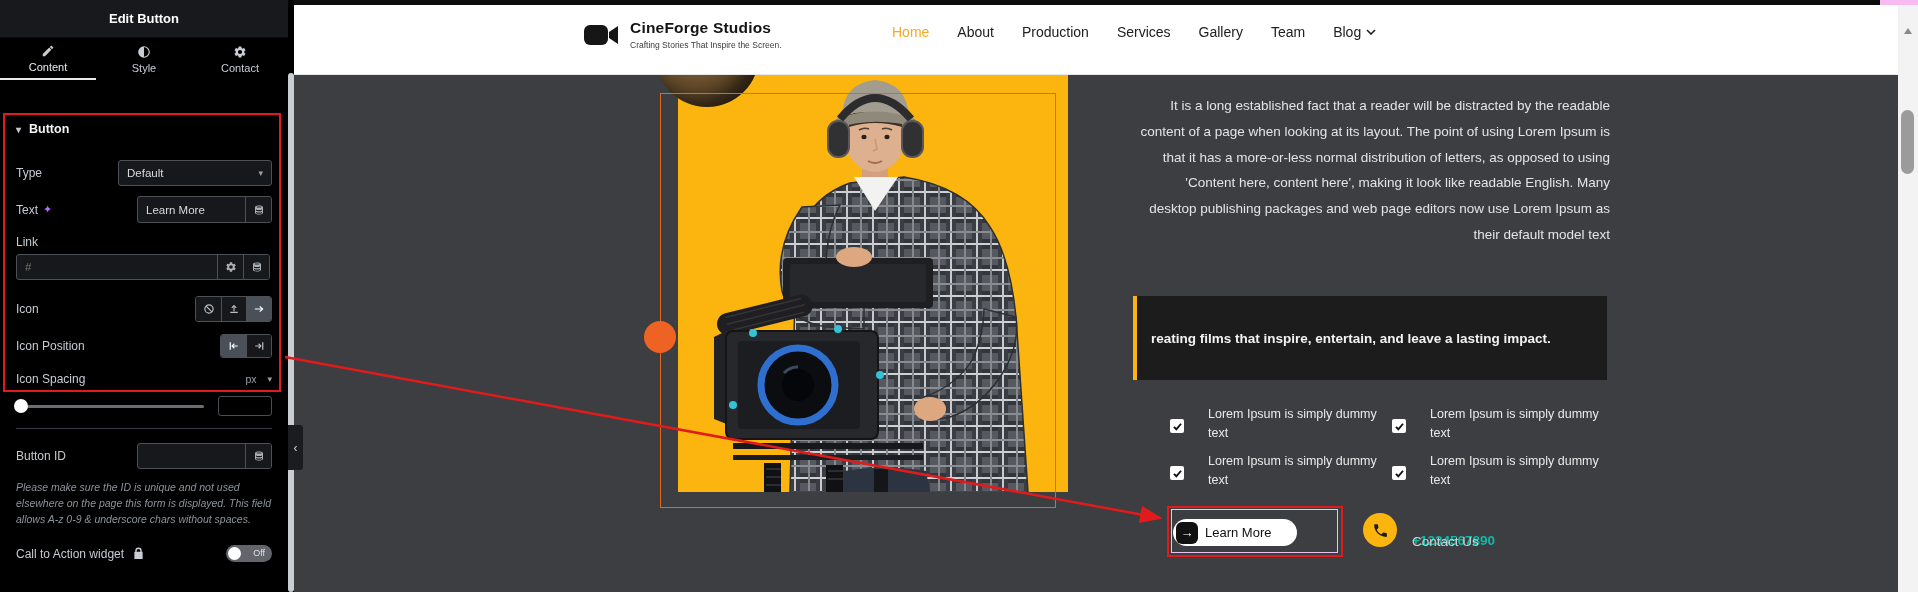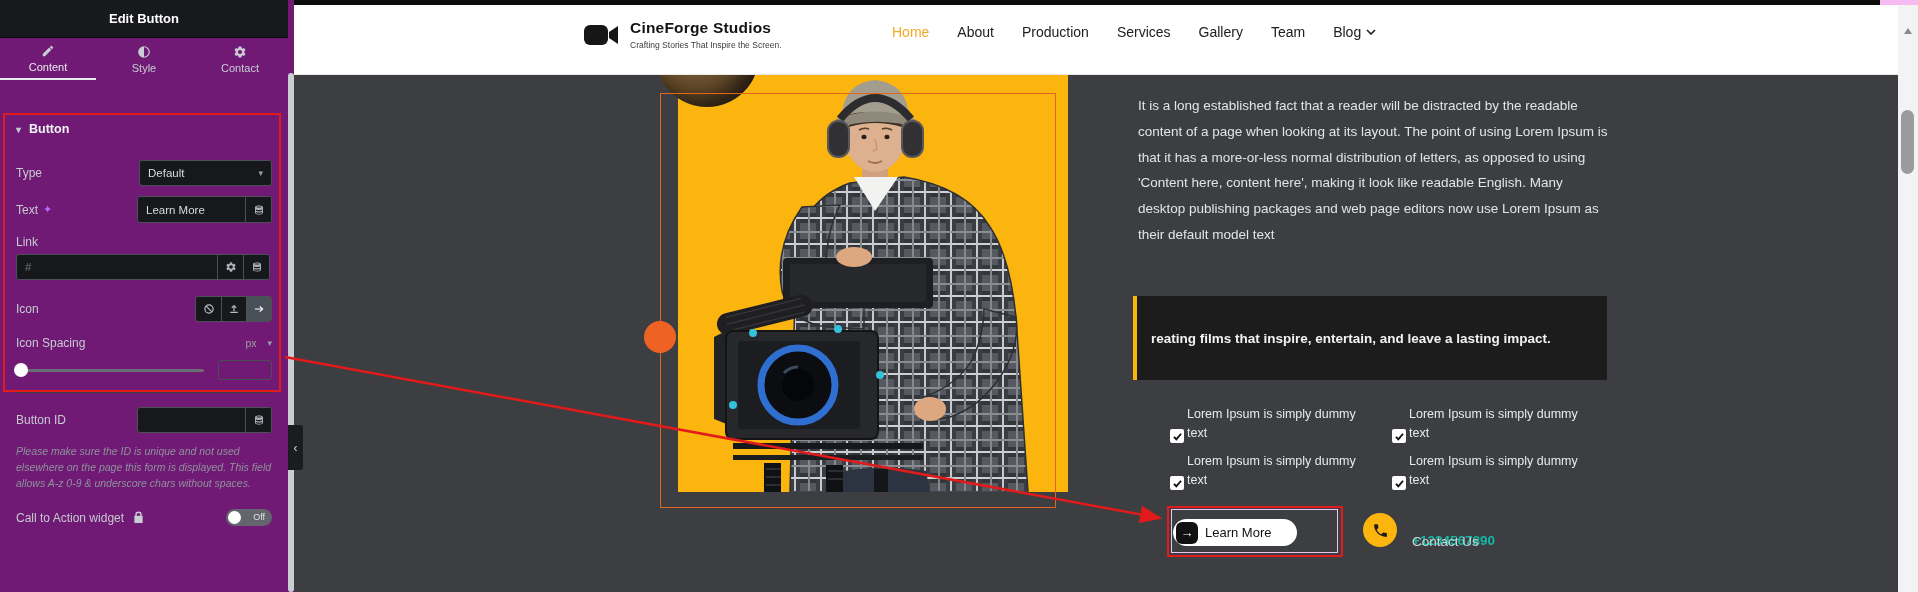--- a/index.html
+++ b/index.html
@@ -1,35 +1,35 @@
 <!DOCTYPE html>
 <html><head>
 <meta charset="utf-8">
 <style>
   * { margin:0; padding:0; box-sizing:border-box; }
   html,body { width:1918px; height:592px; overflow:hidden; background:#fff;
     font-family:"Liberation Sans", sans-serif; }
 
   
-  .panel { position:absolute; left:0; top:0; width:294px; height:592px; background:#701a75; z-index:40; }
+  .panel { position:absolute; left:0; top:0; width:294px; height:592px; background:#000000; z-index:40; }
   .panel-header { position:absolute; left:0; top:0; width:288px; height:38px; background:#17191c;
     display:flex; align-items:center; justify-content:center; color:#fff; font-weight:bold; font-size:13px;
     border-bottom:1px solid #0b0c0e; }
   .panel-tabs { position:absolute; left:0; top:39px; width:288px; height:41px; display:flex; }
   .ptab { flex:1; display:flex; flex-direction:column; align-items:center; justify-content:center; gap:3px;
     color:#c9ced4; font-size:11px; cursor:pointer; }
   .ptab svg { width:14px; height:14px; fill:#c9ced4; }
   .ptab.active { border-bottom:2px solid #e8eaed; color:#e8eaed; }
   .panel-body { position:absolute; left:0; top:80px; width:288px; padding:0 16px; }
   .acc-head { margin-top:42px; display:flex; align-items:center; gap:8px; color:#f1f3f5;
     font-weight:bold; font-size:12.5px; }
   .acc-caret { color:#c3c8ce; font-size:10px; }
   .prow { display:flex; align-items:center; justify-content:space-between; }
   .plabel { color:#c6cbd1; font-size:12px; display:flex; align-items:center; gap:5px; }
-  .pselect { width:133px; height:26px; background:#16181b; border:1px solid #4c5158; border-radius:3px;
+  .pselect { width:154px; height:26px; background:#16181b; border:1px solid #4c5158; border-radius:3px;
     color:#d8dbde; font-size:11.5px; display:flex; align-items:center; justify-content:space-between;
     padding:0 8px; }
   .caret { color:#9aa0a6; font-size:9px; }
   .inputwrap { display:flex; border:1px solid #4c5158; border-radius:3px; overflow:hidden; height:27px; background:#16181b; }
   .inputwrap input { background:transparent; border:none; outline:none; color:#d8dbde; font-size:11.5px;
     padding:0 8px; width:100%; }
   .sqbtn { width:26px; display:flex; align-items:center; justify-content:center; border-left:1px solid #4c5158;
     background:#16181b; cursor:pointer; flex:none; }
   .sqbtn svg { width:12px; height:12px; fill:#aab0b6; }
   .seg { display:flex; border:1px solid #4c5158; border-radius:3px; overflow:hidden; height:26px; }
@@ -74,26 +74,26 @@
 
   
   .yellow-square { position:absolute; left:384px; top:75px; width:390px; height:417px; background:#fcb40f; z-index:1; overflow:hidden; }
   .circle-photo { position:absolute; left:361px; top:3px; width:104px; height:104px; border-radius:50%; z-index:2;
     background:radial-gradient(circle at 40% 40%, #8a6a3c, #5d4527 55%, #33271a 90%);
     box-shadow:inset -10px -8px 18px rgba(0,0,0,.45); }
   .orange-outline { position:absolute; left:366px; top:93px; width:396px; height:415px; border:1px solid #e2661b; z-index:3; }
   .orange-dot { position:absolute; left:350px; top:321px; width:32px; height:32px; border-radius:50%; background:#ee6324; z-index:4; }
 
   
-  .para { position:absolute; left:844px; top:93px; width:472px; font-size:13.5px; line-height:25.8px; color:#e3e4e5; z-index:2; }
+  .para { position:absolute; left:844px; top:93px; width:472px; font-size:13.5px; line-height:25.8px; color:#e3e4e5; z-index:2;text-align:right; }
   .quote { position:absolute; left:839px; top:296px; width:474px; height:84px; background:#1c1c1c;
     border-left:4px solid #fcb40f; display:flex; align-items:center; z-index:2; }
   .quote-text { padding:0 14px; font-size:13.5px; font-weight:bold; color:#f2f2f2; }
   .checks { position:absolute; left:876px; top:405px; display:grid; grid-template-columns:222px 222px; row-gap:9px; z-index:2; }
-  .check-item { display:flex; gap:3px; align-items:flex-end; }
+  .check-item { display:flex; gap:24px; align-items:center; }
   .checkbox { width:14px; height:14px; background:#fff; border-radius:2px; margin-top:4px; flex:none;
     display:flex; align-items:center; justify-content:center; cursor:pointer; }
   .check-label { font-size:12.5px; line-height:19px; color:#e9eaea; width:172px; }
 
   .cta-pinkbox { position:absolute; left:877px; top:509px; width:167px; height:44px; border:1px solid #e9c3f2; z-index:2; }
   .btn-pill { position:absolute; left:879px; top:519px; width:124px; height:27px; background:#fff; border-radius:14px;
     display:flex; align-items:center; gap:7px; padding-left:3px; cursor:pointer; z-index:3; }
   .btn-ico { width:22px; height:22px; background:#111; border-radius:6px; color:#fff; display:flex;
     align-items:center; justify-content:center; font-size:13px; }
   .btn-pill-label { font-size:13px; color:#111; font-weight:500; }
@@ -204,20 +204,39 @@
         </span>
         <span class="segbtn sel">
           <svg viewBox="0 0 16 16">
               <path d="M2.5 8h10"></path>
               <path d="M9 4.5L12.8 8 9 11.5"></path>
             </svg>
         </span>
       </div>
     </div>
 
+    <div class="prow" style="margin-top:12px;">
+      <span class="plabel">Icon Position</span>
+      <div class="seg" style="height:24px;">
+        <span class="segbtn sel">
+          <svg viewBox="0 0 16 16">
+              <path d="M3 3v10"></path>
+              <path d="M13 8H5.5"></path>
+              <path d="M8.5 5L5.5 8l3 3"></path>
+            </svg>
+        </span>
+        <span class="segbtn">
+          <svg viewBox="0 0 16 16">
+              <path d="M13 3v10"></path>
+              <path d="M3 8h7.5"></path>
+              <path d="M7.5 5l3 3-3 3"></path>
+            </svg>
+        </span>
+      </div>
+    </div>
 
     <div class="prow" style="margin-top:14px;">
       <span class="plabel">Icon Spacing</span>
       <span class="plabel" style="color:#9aa0a6; font-size:10.5px; gap:11px;">
         <span>px</span>
         <span class="caret">▾</span>
       </span>
     </div>
 
     <div class="slider-row">

